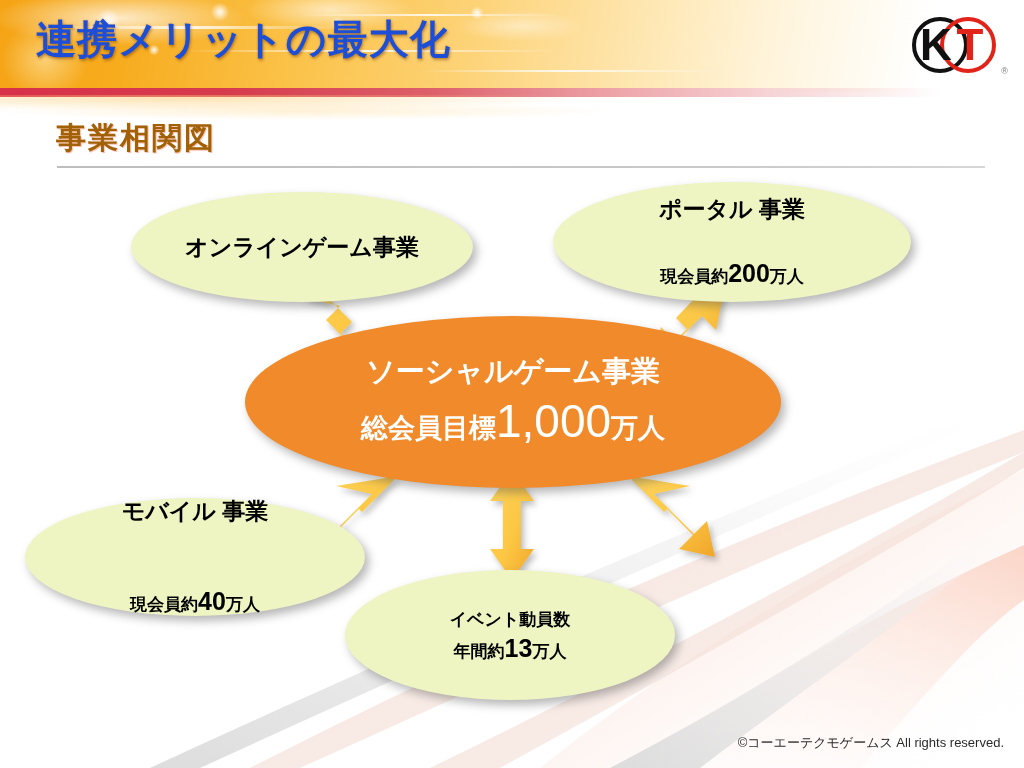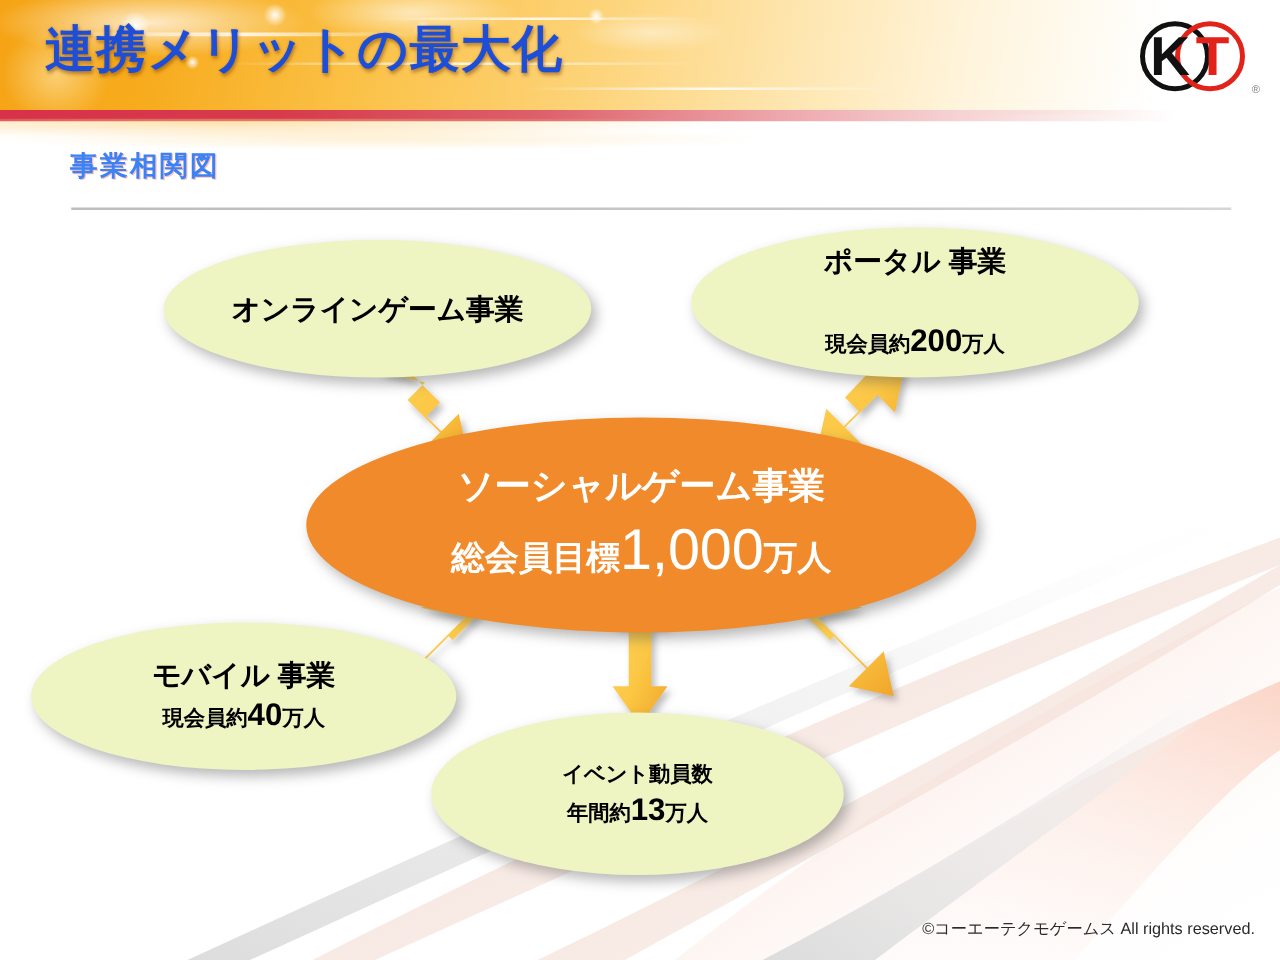--- a/index.html
+++ b/index.html
@@ -94,23 +94,23 @@
     position: absolute;
     right: 16px; top: 66px;
     font-size: 9px;
     color: #7b7b7b;
   }
 
   
   #section-title {
     position: absolute;
     left: 56px; top: 118px;
-    font-size: 22px;
+    font-size: 30px;
     font-weight: bold;
-    color: #3b82f6;
+    color: #a16207;
     letter-spacing: 2px;
     text-shadow: 1px 1px 0 rgba(255,140,120,.55);
   }
   #section-divider {
     position: absolute;
     left: 57px; top: 166px;
     width: 928px; height: 2px;
     background: linear-gradient(90deg, #bdbdbd, #c9c9c9 70%, #d6d6d6);
   }
 
@@ -152,22 +152,22 @@
   }
   .node.leaf .node-sub { font-size: 17px; margin-top: 3px; }
   .node-sub .big { font-size: 25px; }
   .node.center .node-title { font-size: 29px; }
   .node.center .node-sub { font-size: 27px; margin-top: 6px; }
   .node.center .node-sub .big { font-size: 46px; font-weight: normal; letter-spacing: 0px; }
 
   
   #node-online    { left:131px; top:  22px; width:342px; height:110px; }
   #node-portal    { left:553px; top:  12px; width:358px; height:120px;gap:32px; }
-  #node-center    { left:245px; top: 164px; width:536px; height:172px; }
-  #node-mobile    { left: 25px; top: 328px; width:340px; height:118px; }
+  #node-center    { left:245px; top: 146px; width:536px; height:172px; }
+  #node-mobile    { left: 25px; top: 328px; width:340px; height:118px;justify-content:space-between; }
   #node-media     { left:345px; top: 400px; width:330px; height:130px; }
   #node-software  { left:668px; top: 322px; width:340px; height:132px; }
 
   #arrow-layer {
     position: absolute; inset: 0;
     pointer-events: none;
   }
 
   
   #footer-copyright {

